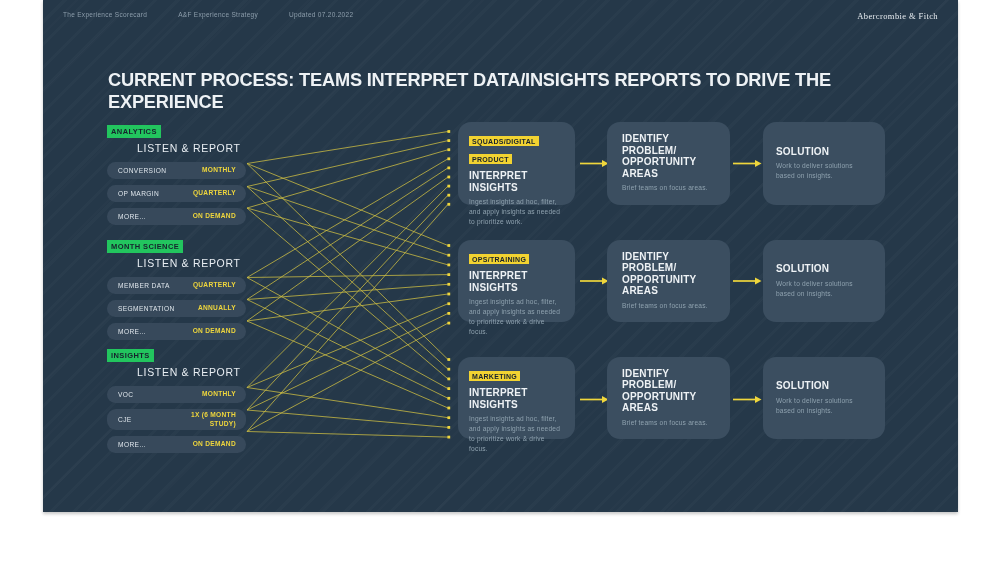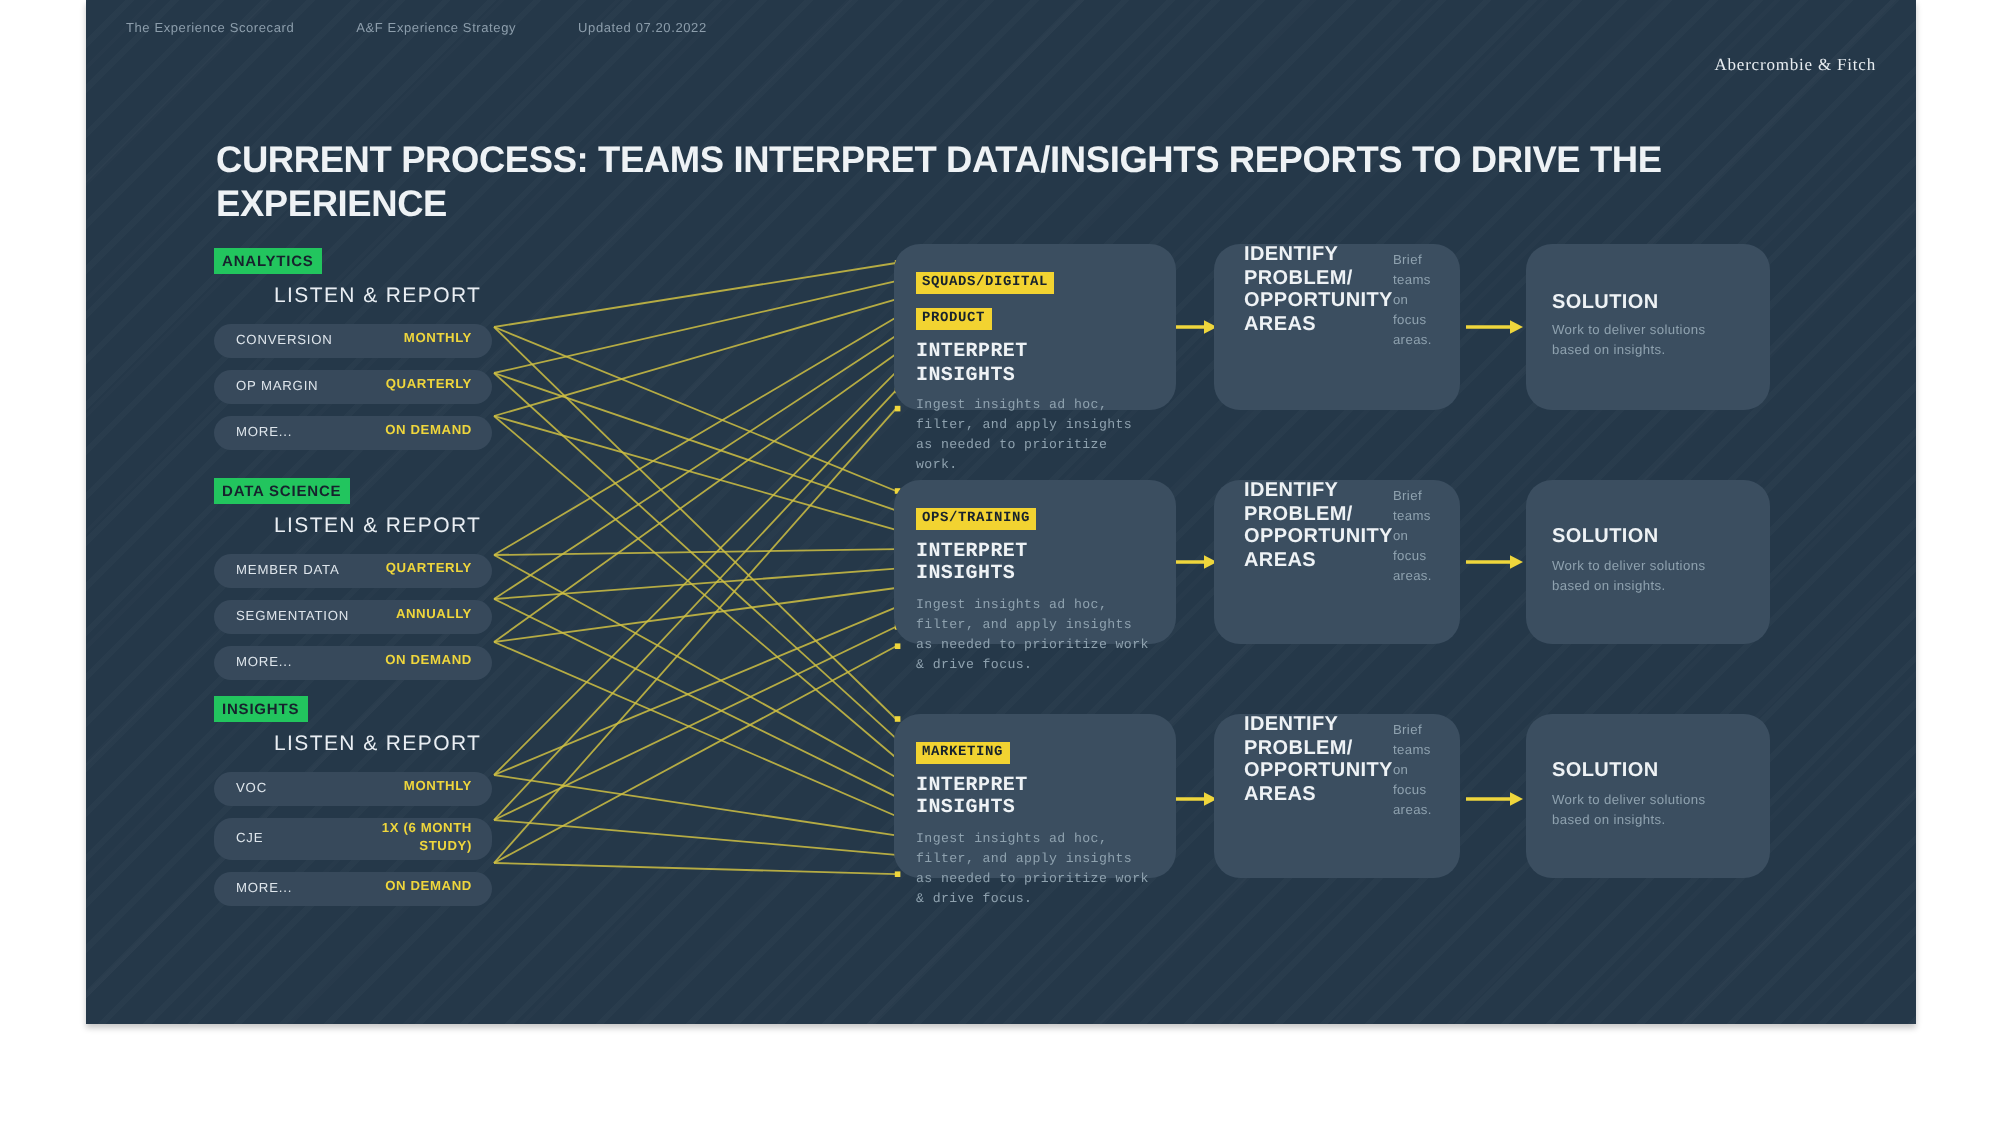--- a/index.html
+++ b/index.html
@@ -8,42 +8,42 @@
   .slide{position:absolute;left:43px;top:0;width:915px;height:512px;background:#253849;
          overflow:hidden;box-shadow:0 2px 3px rgba(0,0,0,.22);}
   .slide::before{content:"";position:absolute;inset:0;pointer-events:none;
     background:
       repeating-linear-gradient(315deg, rgba(255,255,255,.018) 0 3px, transparent 3px 16px),
       repeating-linear-gradient(315deg, rgba(255,255,255,.012) 0 2px, transparent 2px 41px);}
   
   .topbar{position:absolute;left:20px;top:11px;display:flex;gap:31px;z-index:3;}
   .topbar span{font-size:6.5px;letter-spacing:.3px;color:#8d9eac;white-space:nowrap;}
   .brand{position:absolute;right:20px;top:11px;font-family:"Liberation Serif", serif;
-         font-size:8.5px;color:#e8edf1;letter-spacing:.4px;z-index:3;white-space:nowrap;margin-top:16px;}
+         font-size:8.5px;color:#e8edf1;letter-spacing:.4px;z-index:3;white-space:nowrap;}
   
   .title{position:absolute;left:65px;top:69px;width:840px;margin:0;color:#eef2f5;
          font-size:18.5px;font-weight:bold;letter-spacing:-0.2px;z-index:3;
          transform:scaleX(.985);transform-origin:left;}
   
   .group{position:absolute;left:64px;width:139px;z-index:3;}
   .tag{display:inline-block;background:#22c55e;color:#17222d;font-size:7.5px;font-weight:bold;
        letter-spacing:.4px;padding:2px 4px 1.5px 4px;line-height:1.2;white-space:pre-line;
        -webkit-box-decoration-break:clone;box-decoration-break:clone;}
   .subtitle{margin:4px 0 0 1px;color:#e9eef3;font-size:10.5px;font-weight:normal;
             letter-spacing:.7px;line-height:12px;padding-left:29px;}
   .pills{margin-top:8px;}
   .pill{background:#37495b;border-radius:9px;min-height:17px;display:flex;align-items:center;
         justify-content:space-between;padding:1px 10px 1px 11px;margin-bottom:6px;box-sizing:border-box;}
   .pill-label{color:#dfe6ec;font-size:6.6px;letter-spacing:.4px;}
   .pill-value{color:#efd63c;font-size:6.6px;font-weight:bold;letter-spacing:.3px;text-align:right;
               line-height:1.35;max-width:62px;}
   
   .card{position:absolute;background:#3b4e60;border-radius:13px;box-sizing:border-box;z-index:2;}
-  .card.interpret{left:404px;width:141px;padding:7px 11px 0 11px;font-family:Liberation Mono, monospace;}
-  .card.identify{left:564px;width:123px;padding:0 12px 0 15px;display:flex;flex-direction:row;justify-content:center;}
+  .card.interpret{left:415px;width:117px;padding:7px 11px 0 11px;}
+  .card.identify{left:564px;width:123px;padding:0 12px 0 15px;display:flex;flex-direction:column;justify-content:center;}
   .card.solution{left:720px;width:122px;padding:0 12px 0 13px;display:flex;flex-direction:column;justify-content:center;}
   .team-tag{display:inline;background:#f2d331;color:#17222d;font-size:7px;font-weight:bold;
             letter-spacing:.3px;padding:1.5px 3px;line-height:1.65;
             -webkit-box-decoration-break:clone;box-decoration-break:clone;}
   .team-tag-wrap{max-width:84px;margin-bottom:2px;}
   .card-title{margin:5px 0 0 0;color:#eef2f5;font-size:10px;font-weight:bold;letter-spacing:.2px;
               line-height:11.5px;white-space:pre-line;}
   .card.identify .card-title, .card.solution .card-title{margin:0;}
   .card-desc{margin:4px 0 0 0;color:#8fa2af;font-size:6.6px;line-height:1.52;letter-spacing:.2px;}
   
@@ -146,21 +146,21 @@
           <span class="pill-value">QUARTERLY</span>
         </div>
         <div class="pill">
           <span class="pill-label">MORE...</span>
           <span class="pill-value">ON DEMAND</span>
         </div>
       </div>
     </section>
 
     <section class="group" style="top:235px">
-      <span class="tag">DATA SCIENCE</span>
+      <span class="tag">MONTH SCIENCE</span>
       <h2 class="subtitle">LISTEN &amp; REPORT</h2>
       <div class="pills">
         <div class="pill">
           <span class="pill-label">MEMBER DATA</span>
           <span class="pill-value">QUARTERLY</span>
         </div>
         <div class="pill">
           <span class="pill-label">SEGMENTATION</span>
           <span class="pill-value">ANNUALLY</span>
         </div>

